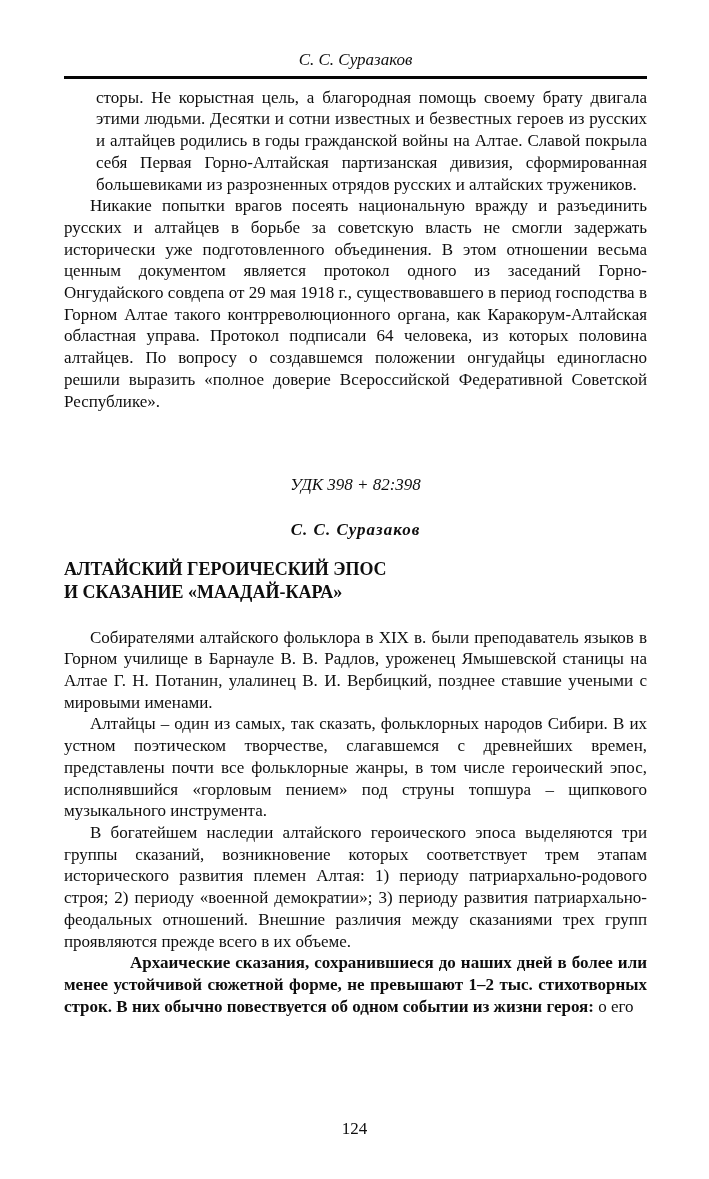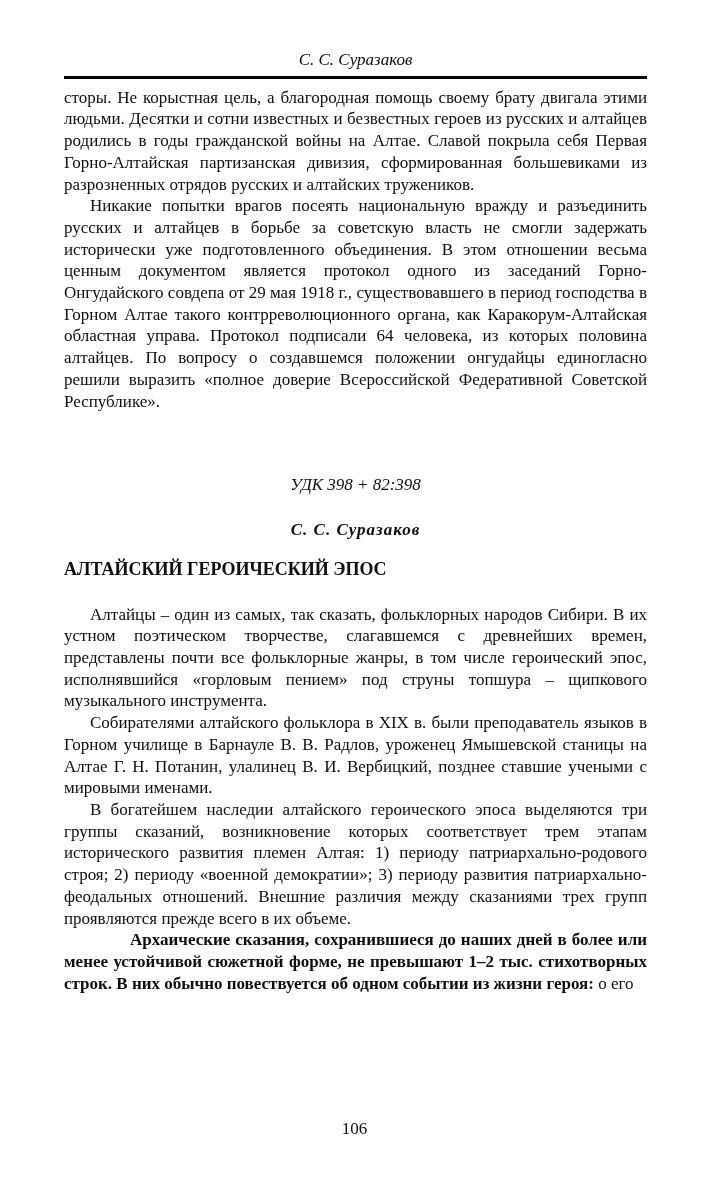--- a/index.html
+++ b/index.html
@@ -35,20 +35,21 @@
   .body-block {
     margin-top: 8px;
     text-align: justify;
   }
   .body-block p {
     margin: 0;
     text-indent: 26px;
   }
   .body-block p.no-indent {
     text-indent: 0;
+    margin-left: 32px;
   }
   .udc-line {
     margin-top: 62px;
     font-style: italic;
     font-size: 17px;
     text-align: center;
   }
   .author-line {
     margin-top: 23px;
     text-align: center;
@@ -98,24 +99,25 @@
     <p class="no-indent">сторы. Не корыстная цель, а благородная помощь своему брату двигала этими людьми. Десятки и сотни известных и безвестных героев из русских и алтайцев родились в годы гражданской войны на Алтае. Славой покрыла себя Первая Горно-Алтайская партизанская дивизия, сформированная большевиками из разрозненных отрядов русских и алтайских тружеников.</p>
     <p>Никакие попытки врагов посеять национальную вражду и разъединить русских и алтайцев в борьбе за советскую власть не смогли задержать исторически уже подготовленного объединения. В этом отношении весьма ценным документом является протокол одного из заседаний Горно-Онгудайского совдепа от 29 мая 1918 г., существовавшего в период господства в Горном Алтае такого контрреволюционного органа, как Каракорум-Алтайская областная управа. Протокол подписали 64 человека, из которых половина алтайцев. По вопросу о создавшемся положении онгудайцы единогласно решили выразить «полное доверие Всероссийской Федеративной Советской Республике».</p>
   </div>
 
   <div class="udc-line">УДК 398 + 82:398</div>
 
   <div class="author-line">С. С. Суразаков</div>
 
   <div class="article-title">
     <div>АЛТАЙСКИЙ ГЕРОИЧЕСКИЙ ЭПОС</div>
+    <div>И СКАЗАНИЕ «МААДАЙ-КАРА»</div>
   </div>
 
   <div class="article-body">
+    <p>Собирателями алтайского фольклора в XIX в. были преподаватель языков в Горном училище в Барнауле В. В. Радлов, уроженец Ямышевской станицы на Алтае Г. Н. Потанин, улалинец В. И. Вербицкий, позднее ставшие учеными с мировыми именами.</p>
     <p>Алтайцы – один из самых, так сказать, фольклорных народов Сибири. В их устном поэтическом творчестве, слагавшемся с древнейших времен, представлены почти все фольклорные жанры, в том числе героический эпос, исполнявшийся «горловым пением» под струны топшура – щипкового музыкального инструмента.</p>
-    <p>Собирателями алтайского фольклора в XIX в. были преподаватель языков в Горном училище в Барнауле В. В. Радлов, уроженец Ямышевской станицы на Алтае Г. Н. Потанин, улалинец В. И. Вербицкий, позднее ставшие учеными с мировыми именами.</p>
     <p>В богатейшем наследии алтайского героического эпоса выделяются три группы сказаний, возникновение которых соответствует трем этапам исторического развития племен Алтая: 1) периоду патриархально-родового строя; 2) периоду «военной демократии»; 3) периоду развития патриархально-феодальных отношений. Внешние различия между сказаниями трех групп проявляются прежде всего в их объеме.</p>
     <p><span class="bold-run">Архаические сказания, сохранившиеся до наших дней в более или менее устойчивой сюжетной форме, не превышают 1–2 тыс. стихотворных строк. В них обычно повествуется об одном событии из жизни героя:</span><span> о его</span></p>
   </div>
 
-  <div class="page-number">106</div>
+  <div class="page-number">124</div>
 
 </div>
 
 </body></html>

